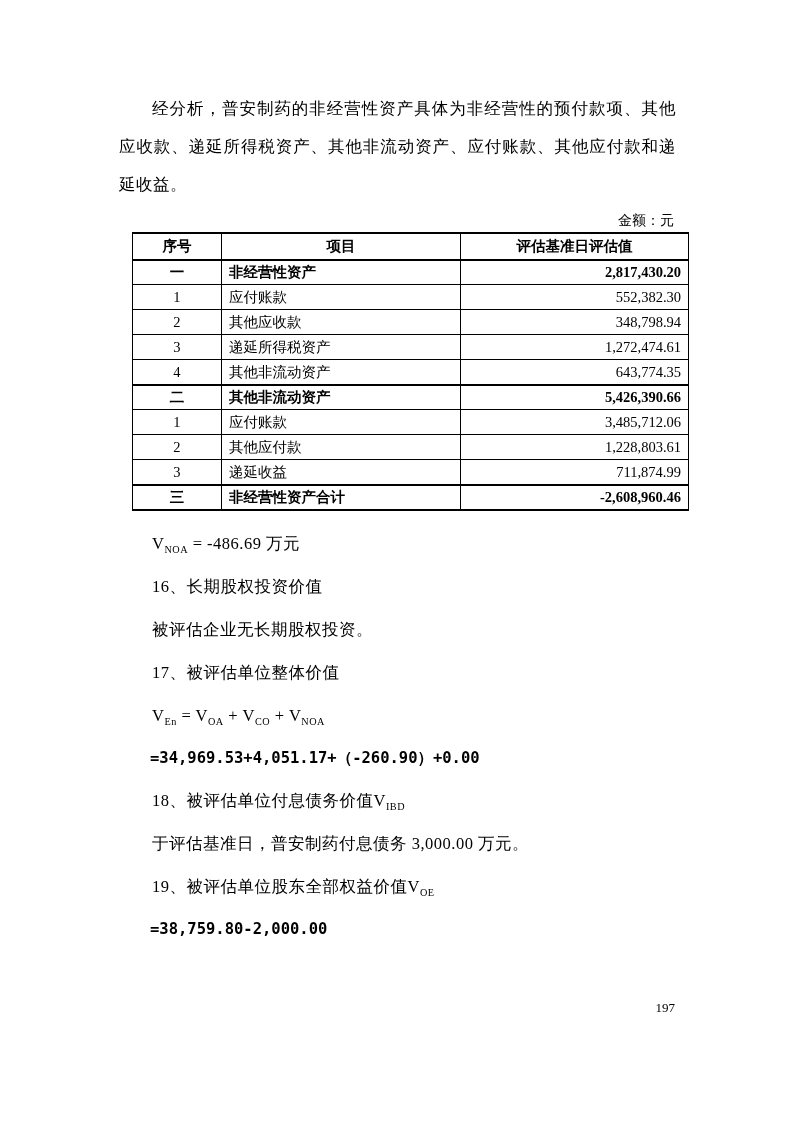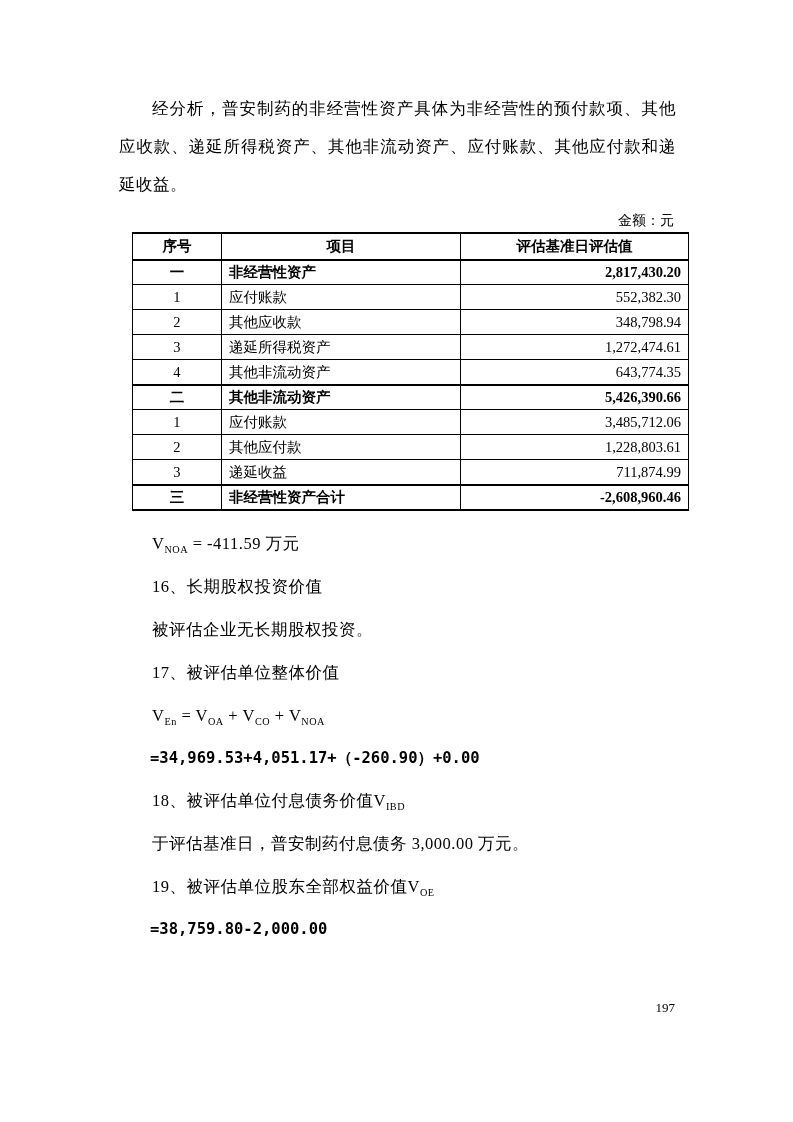--- a/index.html
+++ b/index.html
@@ -151,21 +151,21 @@
       <tr class="section">
         <td class="col-no">三</td>
         <td class="col-item">非经营性资产合计</td>
         <td class="col-val">-2,608,960.46</td>
       </tr>
     </tbody>
   </table>
 
   <div class="below">
 
-    <p><span>V</span><sub>NOA</sub><span> = -411.59 万元</span></p>
+    <p><span>V</span><sub>NOA</sub><span> = -486.69 万元</span></p>
 
     <p>16、长期股权投资价值</p>
 
     <p>被评估企业无长期股权投资。</p>
 
     <p>17、被评估单位整体价值</p>
 
     <p><span>V</span><sub>En</sub><span> = V</span><sub>OA</sub><span> + V</span><sub>CO</sub><span> + V</span><sub>NOA</sub></p>
 
     <p class="calc">=34,969.53+4,051.17+（-260.90）+0.00</p>

